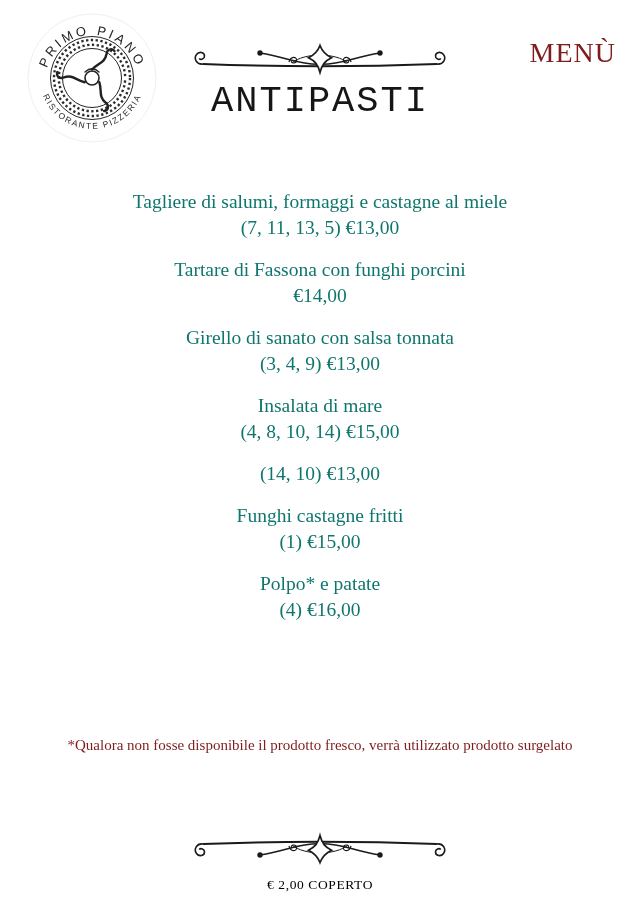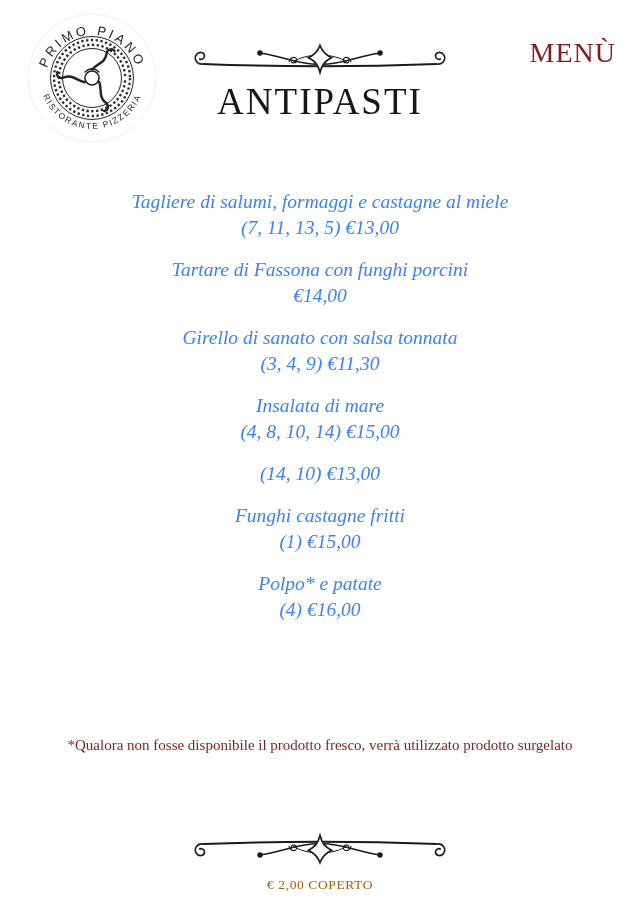--- a/index.html
+++ b/index.html
@@ -47,36 +47,36 @@
   .section-title {
     position: absolute;
     top: 80px;
     left: 0;
     width: 100%;
     text-align: center;
     font-size: 37px;
     font-weight: 400;
     letter-spacing: 2px;
     color: #161616;
+    font-family: Liberation Mono, monospace;
   }
 
   
   .items {
     position: absolute;
     top: 189px;
     left: 0;
     width: 100%;
     text-align: center;
   }
   .item { margin-bottom: 16px; }
   .item-name, .item-detail {
     font-size: 19.5px;
     line-height: 26px;
-    color: #3b82f6;
-    font-style: italic;
+    color: #0f766e;
   }
 
   
   .footnote {
     position: absolute;
     top: 737px;
     left: 0;
     width: 100%;
     text-align: center;
     font-size: 15px;
@@ -85,21 +85,21 @@
 
   
   .coperto {
     position: absolute;
     top: 877px;
     left: 0;
     width: 100%;
     text-align: center;
     font-size: 13.5px;
     letter-spacing: 0.6px;
-    color: #a16207;
+    color: #000000;
   }
 
   svg { display: block; }
 </style>
 </head>
 <body>
 
 <div class="page">
 
   <div class="logo">
@@ -163,21 +163,21 @@
       <div class="item-detail">(7, 11, 13, 5) €13,00</div>
     </div>
 
     <div class="item">
       <div class="item-name">Tartare di Fassona con funghi porcini</div>
       <div class="item-detail">€14,00</div>
     </div>
 
     <div class="item">
       <div class="item-name">Girello di sanato con salsa tonnata</div>
-      <div class="item-detail">(3, 4, 9) €11,30</div>
+      <div class="item-detail">(3, 4, 9) €13,00</div>
     </div>
 
     <div class="item">
       <div class="item-name">Insalata di mare</div>
       <div class="item-detail">(4, 8, 10, 14) €15,00</div>
     </div>
 
     <div class="item">
       <div class="item-detail">(14, 10) €13,00</div>
     </div>

